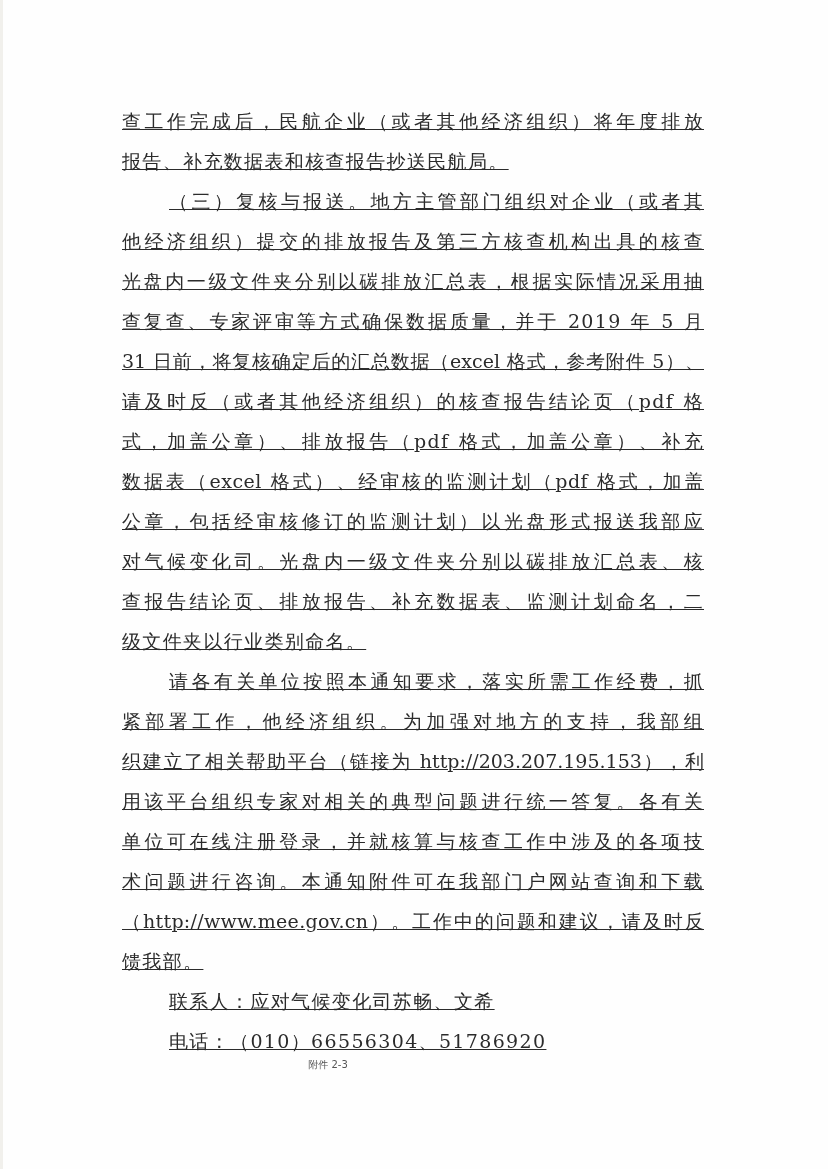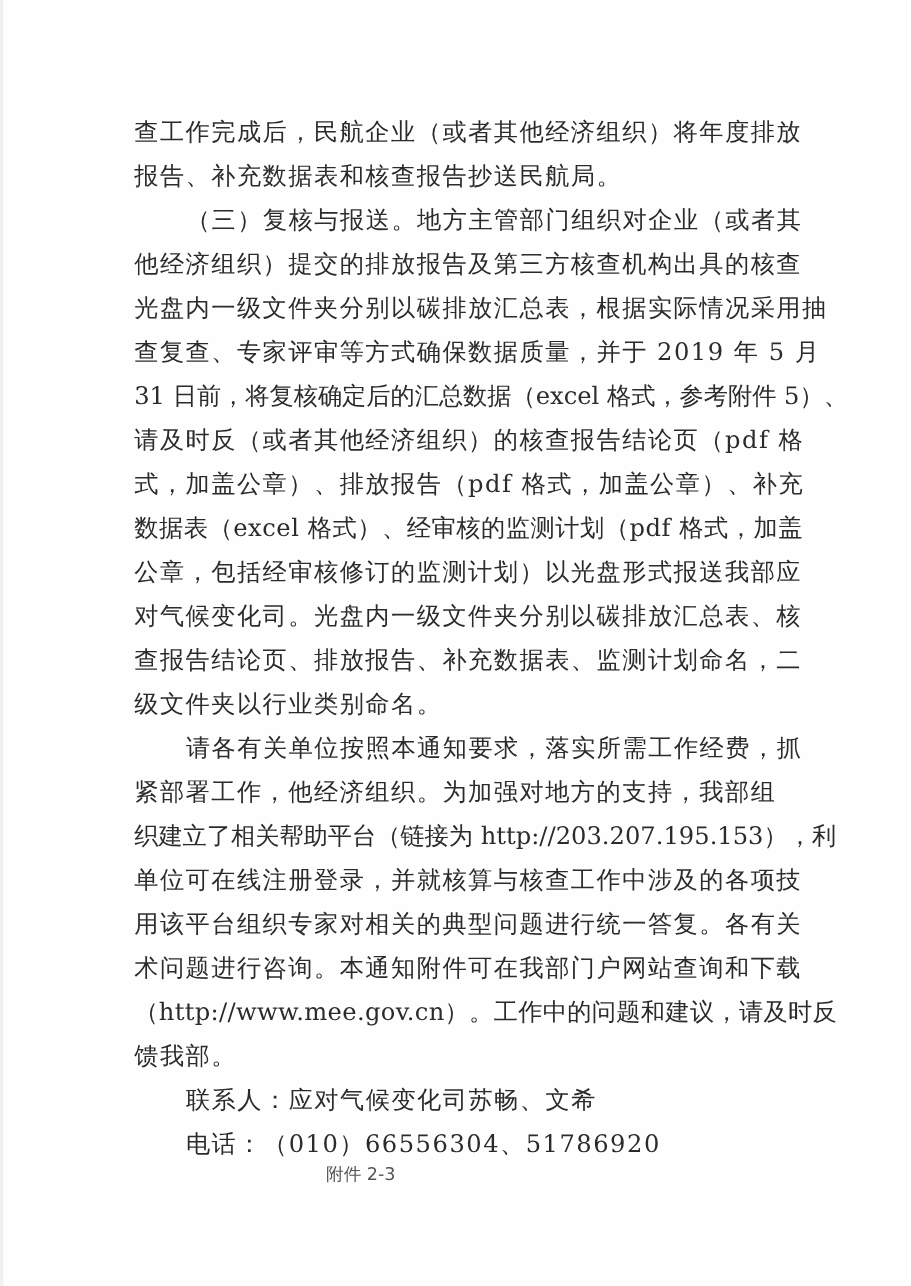--- a/index.html
+++ b/index.html
@@ -31,39 +31,40 @@
     .body-text {
       position: absolute;
       left: 122px;
       top: 101px;
       width: 582px;
     }
     .line {
       display: block;
       height: 40px;
       line-height: 40px;
-      font-size: 22px;
+      font-size: 19px;
       white-space: nowrap;
       letter-spacing: 1.35px;
+      text-decoration: underline;
     }
     .line.indent {
       padding-left: 47px;
     }
     .line.justify {
       text-align: justify;
       text-align-last: justify;
     }
     .footer {
       position: absolute;
       left: 0;
       width: 656px;
       top: 1058px;
       text-align: center;
       font-family: "DejaVu Sans", "Liberation Sans", sans-serif;
-      font-size: 16px;
+      font-size: 10px;
       color: #555555;
     }
   </style>
 </head>
 <body>
 
 <div class="page">
   <div class="body-text">
 
     <div>
@@ -83,22 +84,22 @@
       <span class="line justify">公章，包括经审核修订的监测计划）以光盘形式报送我部应</span>
       <span class="line justify">对气候变化司。光盘内一级文件夹分别以碳排放汇总表、核</span>
       <span class="line justify">查报告结论页、排放报告、补充数据表、监测计划命名，二</span>
       <span class="line">级文件夹以行业类别命名。</span>
     </div>
 
     <div>
       <span class="line indent justify">请各有关单位按照本通知要求，落实所需工作经费，抓</span>
       <span class="line justify">紧部署工作，他经济组织。为加强对地方的支持，我部组</span>
       <span class="line justify" style="letter-spacing:0px;">织建立了相关帮助平台（链接为 http://203.207.195.153），利</span>
+      <span class="line justify">用该平台组织专家对相关的典型问题进行统一答复。各有关</span>
       <span class="line justify">单位可在线注册登录，并就核算与核查工作中涉及的各项技</span>
-      <span class="line justify">用该平台组织专家对相关的典型问题进行统一答复。各有关</span>
       <span class="line justify">术问题进行咨询。本通知附件可在我部门户网站查询和下载</span>
       <span class="line justify" style="letter-spacing:0.3px;">（http://www.mee.gov.cn）。工作中的问题和建议，请及时反</span>
       <span class="line">馈我部。</span>
     </div>
 
     <div>
       <span class="line indent">联系人：应对气候变化司苏畅、文希</span>
       <span class="line indent">电话：（010）66556304、51786920</span>
     </div>
 

